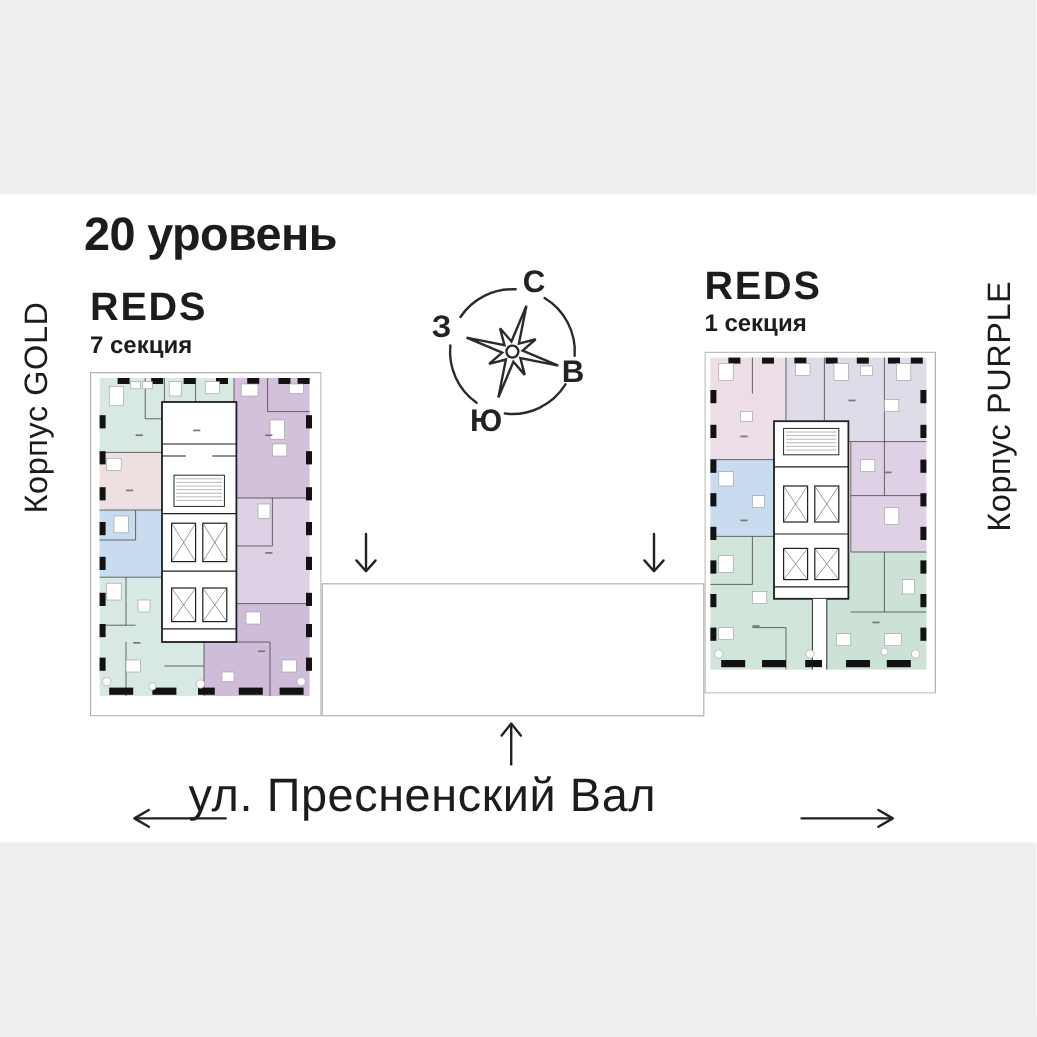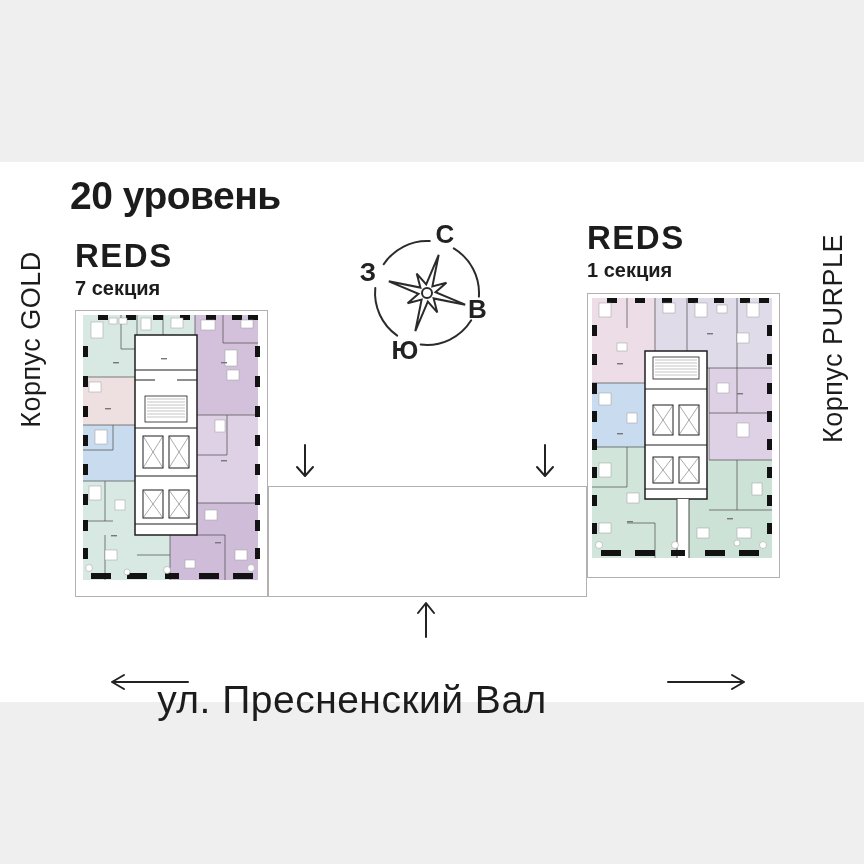--- a/index.html
+++ b/index.html
@@ -267,21 +267,21 @@
       <rect x="40" y="228" width="6" height="1.4"></rect>
         <rect x="140" y="225" width="6" height="1.4"></rect>
     </g>
   </svg>
 
   <svg class="abs arrow" style="left:413px;top:598px" width="26" height="42" viewBox="0 0 26 42">
     <line x1="13" y1="39" x2="13" y2="7"></line>
       <polyline points="5,15 13,5 21,15"></polyline>
   </svg>
 
-  <div class="abs street" style="left:0;top:678px;width:704px">ул. Пресненский Вал</div>
+  <div class="abs street" style="left:0;top:642px;width:704px">ул. Пресненский Вал</div>
   <svg class="abs arrow" style="left:106px;top:669px" width="88" height="26" viewBox="0 0 88 26">
     <line x1="82" y1="13" x2="8" y2="13"></line>
       <polyline points="18,6 6,13 18,20"></polyline>
   </svg>
   <svg class="abs arrow" style="left:662px;top:669px" width="88" height="26" viewBox="0 0 88 26">
     <line x1="6" y1="13" x2="80" y2="13"></line>
       <polyline points="70,6 82,13 70,20"></polyline>
   </svg>
 
 </div>

